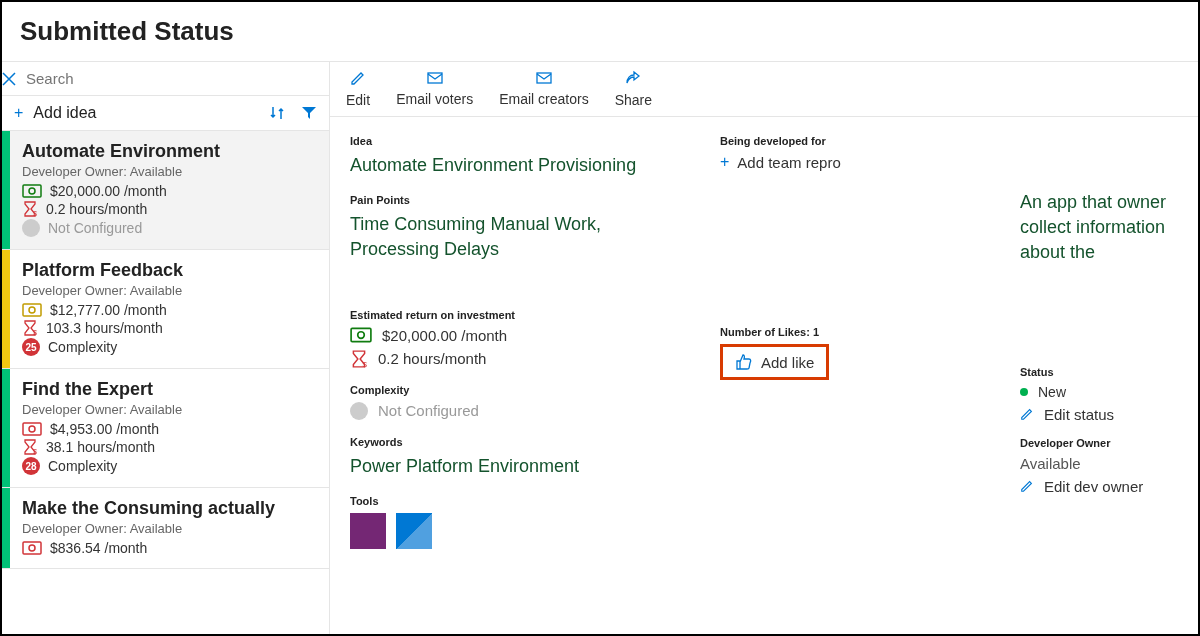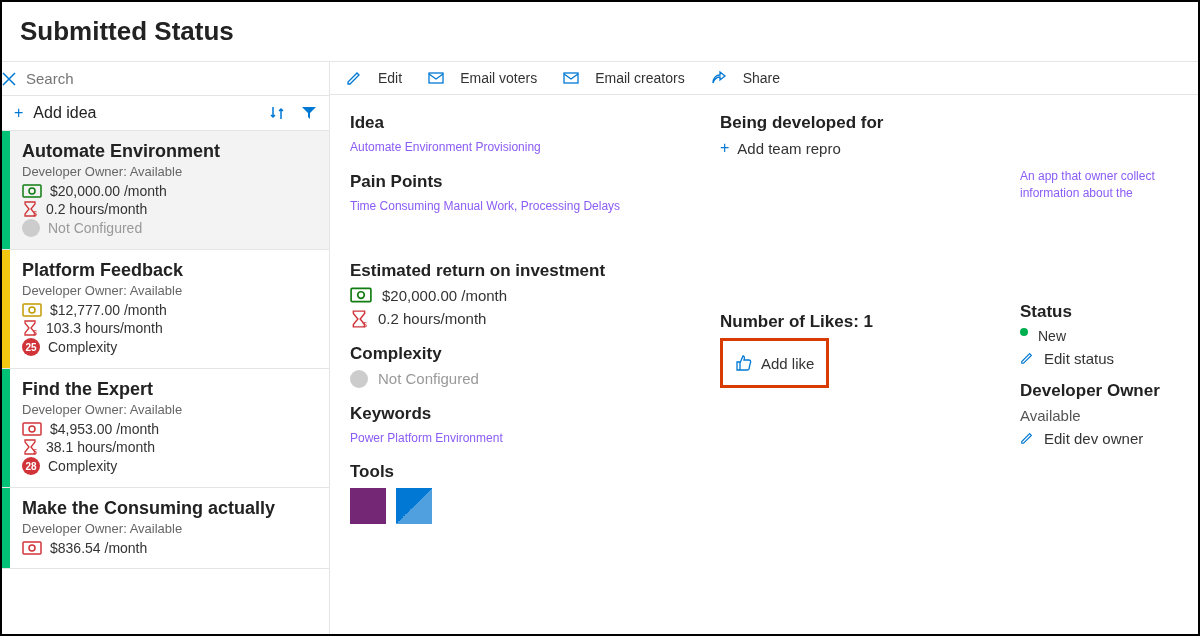--- a/index.html
+++ b/index.html
@@ -25,29 +25,29 @@
 .idea-title { font-size: 18px; font-weight: 600; color: #222; margin-bottom: 2px; }
 .idea-sub { font-size: 13px; color: #666; margin-bottom: 4px; }
 .idea-line { display: flex; align-items: center; gap: 8px; font-size: 14px; margin-bottom: 2px; }
 .money-icon { display: inline-flex; }
 .hourglass-icon { display: inline-flex; }
 .complexity-badge { width: 18px; height: 18px; border-radius: 50%; background: #d13438; color: #fff; font-size: 10px; display: inline-flex; align-items: center; justify-content: center; font-weight: 600; }
 .complexity-badge.gray { background: #ccc; }
 .notconf { color: #999; }
 .main { flex: 1; display: flex; flex-direction: column; min-height: 0; }
 .toolbar { display: flex; align-items: center; gap: 26px; padding: 8px 16px; border-bottom: 1px solid #e5e5e5; }
-.tb-item { display: flex; align-items: center; gap: 16px; color: #333; font-size: 14px; cursor: pointer; }
+.tb-item { display: flex; align-items: center; gap: 6px; color: #333; font-size: 14px; cursor: pointer; flex-direction: column; }
 .tb-icon { color: #0078d4; }
 .detail { flex: 1; padding: 18px 20px; overflow-y: auto; }
 .detail-grid { display: grid; grid-template-columns: 340px 270px 1fr; gap: 20px 30px; }
-.sect-label { font-size: 17px; font-weight: 600; color: #222; margin-bottom: 6px; }
-.sect-val { font-size: 12px; color: #8b5cf6; margin-bottom: 16px; line-height: 1.4; }
+.sect-label { font-size: 11px; font-weight: 600; color: #222; margin-bottom: 6px; }
+.sect-val { font-size: 18px; color: #14532d; margin-bottom: 16px; line-height: 1.4; }
 .col1, .col2, .col3 { }
 .add-row { display: flex; align-items: center; gap: 8px; color: #333; font-size: 15px; }
-.likes-box { display: inline-flex; align-items: center; gap: 8px; border: 3px solid #d83b01; padding: 13px 12px; font-size: 15px; }
+.likes-box { display: inline-flex; align-items: center; gap: 8px; border: 3px solid #d83b01; padding: 6px 12px; font-size: 15px; }
 .thumb { color: #0078d4; }
 .status-dot { width: 8px; height: 8px; border-radius: 50%; background: #00b050; display: inline-block; margin-right: 10px; }
 .edit-link { display: flex; align-items: center; gap: 10px; color: #333; font-size: 15px; margin-top: 6px; cursor: pointer; }
 .pencil { color: #0078d4; }
 .roi-line { display: flex; align-items: center; gap: 10px; font-size: 15px; margin-bottom: 6px; }
 .tools-icons { display: flex; gap: 10px; margin-top: 6px; }
 .tool-box { width: 36px; height: 36px; }
 .tool-purple { background: #742774; }
 .tool-blue { background: linear-gradient(135deg, #0078d4 50%, #50a0e0 50%); }
 svg { display: block; }
@@ -290,21 +290,21 @@
                 </span>
               <span>Add like</span>
             </div>
           </div>
 
           <div class="col3">
             <div style="height:55px"></div>
             <div class="sect-val" style="margin-bottom:100px">An app that owner collect information about the</div>
 
             <div class="sect-label">Status</div>
-            <div style="display:flex;align-items:flex-start;margin-bottom:4px">
+            <div style="display:flex;align-items:center;margin-bottom:4px">
               <span class="status-dot"></span>
               <span>New</span>
             </div>
             <div class="edit-link">
               <span class="pencil">
                   <svg width="14" height="14" viewBox="0 0 16 16">
                     <path d="M2 14 L4 14 L13 5 L11 3 L2 12 Z" fill="none" stroke="#0078d4" stroke-width="1.3"></path>
                   </svg>
                 </span>
               <span>Edit status</span>

